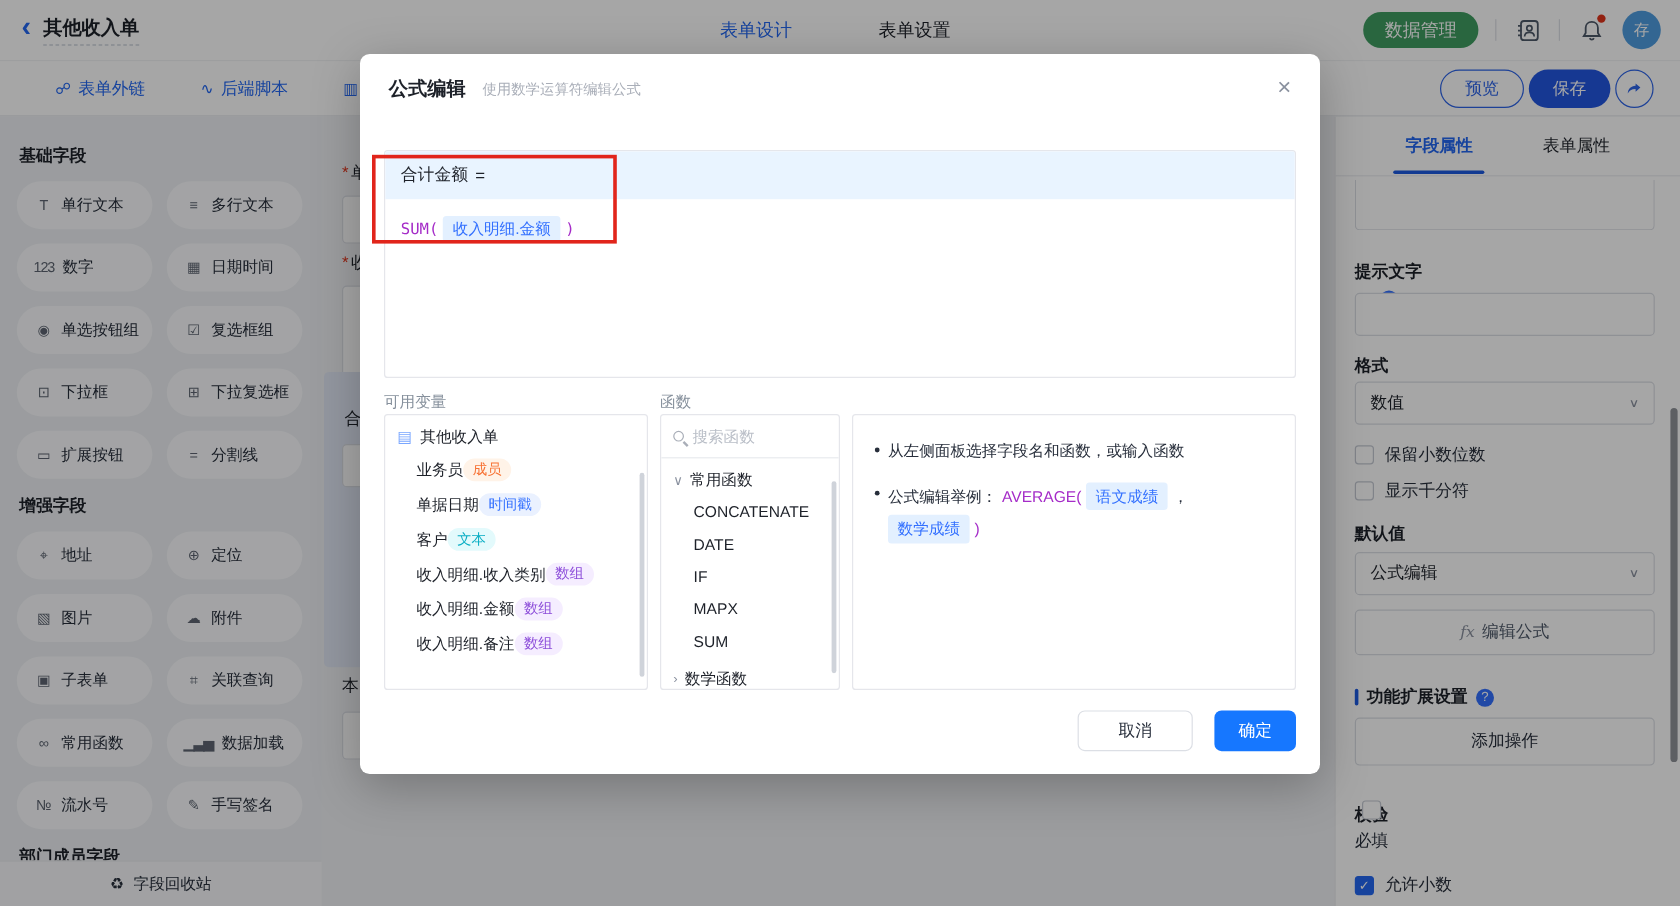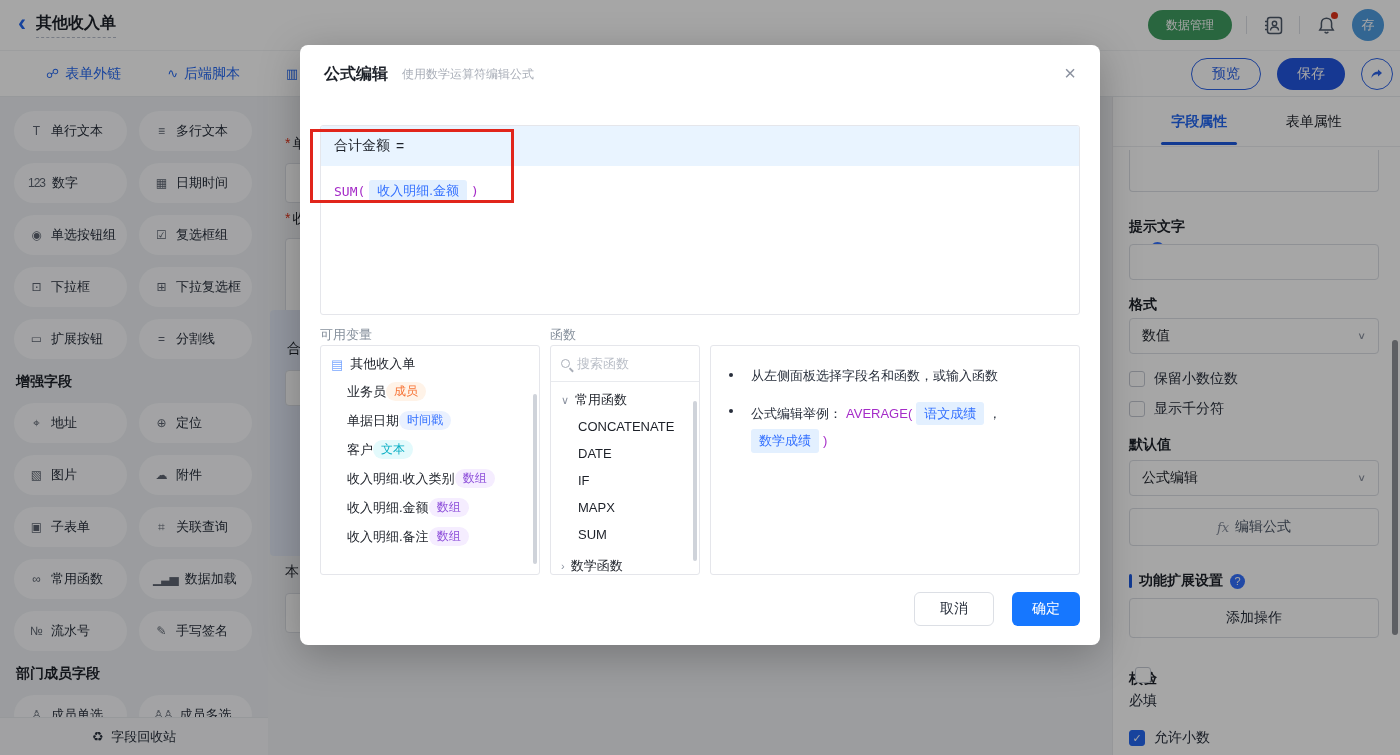--- a/index.html
+++ b/index.html
@@ -9,31 +9,31 @@
   .app{position:relative;width:1400px;height:755px;overflow:hidden;background:#f0f2f5;}
 
   
   .topbar{left:0;top:0;width:1400px;height:50px;background:#fff;display:flex;align-items:center;z-index:1;}
   .back{font-size:24px;color:#2468f2;margin:0 10px 4px 18px;font-weight:bold;cursor:pointer;}
   .apptitle{font-size:16px;font-weight:bold;border-bottom:1px dashed #b8bfcc;padding-bottom:3px;}
   .toptabs{position:absolute;left:600px;top:0;height:50px;display:flex;align-items:center;gap:72px;}
   .toptab{font-size:15px;color:#1d2129;cursor:pointer;}
   .toptab.active{color:#2468f2;}
   .topright{position:absolute;right:16px;top:0;height:50px;display:flex;align-items:center;gap:14px;}
-  .greenbtn{background:#3f9d61;color:#fff;font-size:12px;border:none;border-radius:15px;height:30px;padding:0 18px;cursor:pointer;}
+  .greenbtn{background:#3f9d61;color:#fff;font-size:15px;border:none;border-radius:15px;height:30px;padding:0 18px;cursor:pointer;}
   .vdiv{width:1px;height:18px;background:#dcdfe5;}
   .icon-btn{width:24px;height:24px;display:flex;align-items:center;justify-content:center;cursor:pointer;position:relative;}
   .reddot{position:absolute;top:-1px;right:0;width:7px;height:7px;background:#e0341b;border-radius:50%;}
   .avatar{width:32px;height:32px;border-radius:50%;background:#4f9de0;color:#fff;font-size:13px;display:flex;align-items:center;justify-content:center;cursor:pointer;}
 
   
   .toolbar{left:0;top:50px;width:1400px;height:47px;background:#fff;border-top:1px solid #f2f3f5;border-bottom:1px solid #e9ebee;display:flex;align-items:center;z-index:1;}
   .tool-link{display:flex;align-items:center;gap:6px;color:#2468f2;font-size:14px;margin-left:46px;cursor:pointer;}
   .tool-link .tli{font-size:13px;}
-  .tb-right{position:absolute;right:7px;display:flex;align-items:center;gap:16px;}
+  .tb-right{position:absolute;right:22px;display:flex;align-items:center;gap:4px;}
   .previewbtn{height:32px;padding:0 20px;border:1px solid #2d64e8;color:#2d64e8;background:#fff;border-radius:17px;font-size:14px;cursor:pointer;}
   .savebtn{height:32px;padding:0 20px;border:none;color:#fff;background:#2356e0;border-radius:17px;font-size:14px;cursor:pointer;}
   .sharebtn{width:32px;height:32px;border-radius:50%;border:1px solid #2d64e8;background:#fff;display:flex;align-items:center;justify-content:center;cursor:pointer;}
 
   
   .sidebar{left:0;top:97px;width:268px;bottom:0;background:#eef0f4;padding:14px 14px 0 14px;overflow:hidden;}
   .sec-title{font-size:14px;font-weight:bold;margin:10px 0 12px 2px;}
   .pillgrid{display:flex;flex-wrap:wrap;gap:12px 12px;margin-bottom:14px;}
   .pill{width:113px;height:40px;background:#fafbfd;border-radius:20px;display:flex;align-items:center;padding-left:14px;gap:7px;cursor:grab;}
   .pi{font-size:12px;color:#5e6572;min-width:16px;text-align:center;letter-spacing:-1px;}
@@ -99,37 +99,41 @@
   .pscroll{position:absolute;right:2px;width:4px;background:#cfd3da;border-radius:2px;}
   .searchrow{height:36px;border-bottom:1px solid #e8eaee;display:flex;align-items:center;padding:0 10px;gap:7px;}
   .mag{width:9px;height:9px;border:1.5px solid #a9aeb8;border-radius:50%;position:relative;flex:none;}
   .mag::after{content:"";position:absolute;width:5px;height:1.5px;background:#a9aeb8;transform:rotate(45deg);left:7px;top:9px;}
   .searchrow input{border:none;outline:none;font-size:13px;width:100px;color:#1d2129;}
   .searchrow input::placeholder{color:#b9bec7;}
   .fgroup{display:flex;align-items:center;gap:6px;padding:9px 10px 4px 10px;font-size:13px;cursor:pointer;}
   .gchev{color:#8a919f;font-size:11px;}
   .fitem{padding:6px 10px 6px 27px;font-size:13px;cursor:pointer;}
   .tips{padding:20px 18px;font-size:13px;color:#272e3b;line-height:1.5;}
-  .tip{display:flex;gap:18px;margin-bottom:16px;align-items:flex-start;}
+  .tip{display:flex;gap:7px;margin-bottom:16px;align-items:flex-start;}
   .dot{width:4px;height:4px;border-radius:50%;background:#272e3b;margin-top:7px;flex:none;}
   .kw{color:#a52cc8;}
   .tipline{display:inline-flex;align-items:center;gap:4px;flex-wrap:wrap;}
   .m-footer{position:absolute;right:20px;top:547px;display:flex;gap:18px;}
-  .cancelbtn{width:80px;height:34px;background:#fff;border:1px solid #dcdfe5;border-radius:6px;font-size:14px;color:#272e3b;cursor:pointer;}
+  .cancelbtn{width:96px;height:34px;background:#fff;border:1px solid #dcdfe5;border-radius:6px;font-size:14px;color:#272e3b;cursor:pointer;}
   .okbtn{width:68px;height:34px;background:#1677ff;border:none;border-radius:6px;font-size:14px;color:#fff;cursor:pointer;}
   .annot{left:310px;top:129px;width:204px;height:74px;border:3px solid #e1251b;z-index:200;pointer-events:none;}
 </style>
 </head>
 <body>
 
 <div class="app">
 
   <div class="ab topbar">
     <span class="back">‹</span>
     <span class="apptitle">其他收入单</span>
+    <div class="toptabs">
+      <span class="toptab active">表单设计</span>
+      <span class="toptab">表单设置</span>
+    </div>
     <div class="topright">
       <button class="greenbtn">数据管理</button>
       <span class="vdiv"></span>
       <span class="icon-btn">
         <svg width="19" height="19" viewBox="0 0 19 19">
             <rect x="3.5" y="1.5" width="14" height="16" rx="2.5" fill="none" stroke="#4e5969" stroke-width="1.5"></rect>
             <line x1="1" y1="5.5" x2="4" y2="5.5" stroke="#4e5969" stroke-width="1.5"></line>
             <line x1="1" y1="9.5" x2="4" y2="9.5" stroke="#4e5969" stroke-width="1.5"></line>
             <line x1="1" y1="13.5" x2="4" y2="13.5" stroke="#4e5969" stroke-width="1.5"></line>
             <circle cx="10.5" cy="7.5" r="2.2" fill="none" stroke="#4e5969" stroke-width="1.4"></circle>
@@ -166,20 +170,21 @@
       <button class="savebtn">保存</button>
       <span class="sharebtn">
         <svg width="16" height="16" viewBox="0 0 16 16">
             <path d="M9 3.5l4 3.5-4 3.5v-2.3C5.5 8.2 3.5 9.6 2.5 12c0-3.9 2.6-6.3 6.5-6.6z" fill="#2d64e8"></path>
           </svg>
       </span>
     </div>
   </div>
 
   <div class="ab sidebar">
+    <div class="sec-title">基础字段</div>
     <div class="pillgrid">
       <div class="pill">
           <span class="pi">T</span>
           <span class="pl">单行文本</span>
         </div>
       <div class="pill">
           <span class="pi">≡</span>
           <span class="pl">多行文本</span>
         </div>
       <div class="pill">

